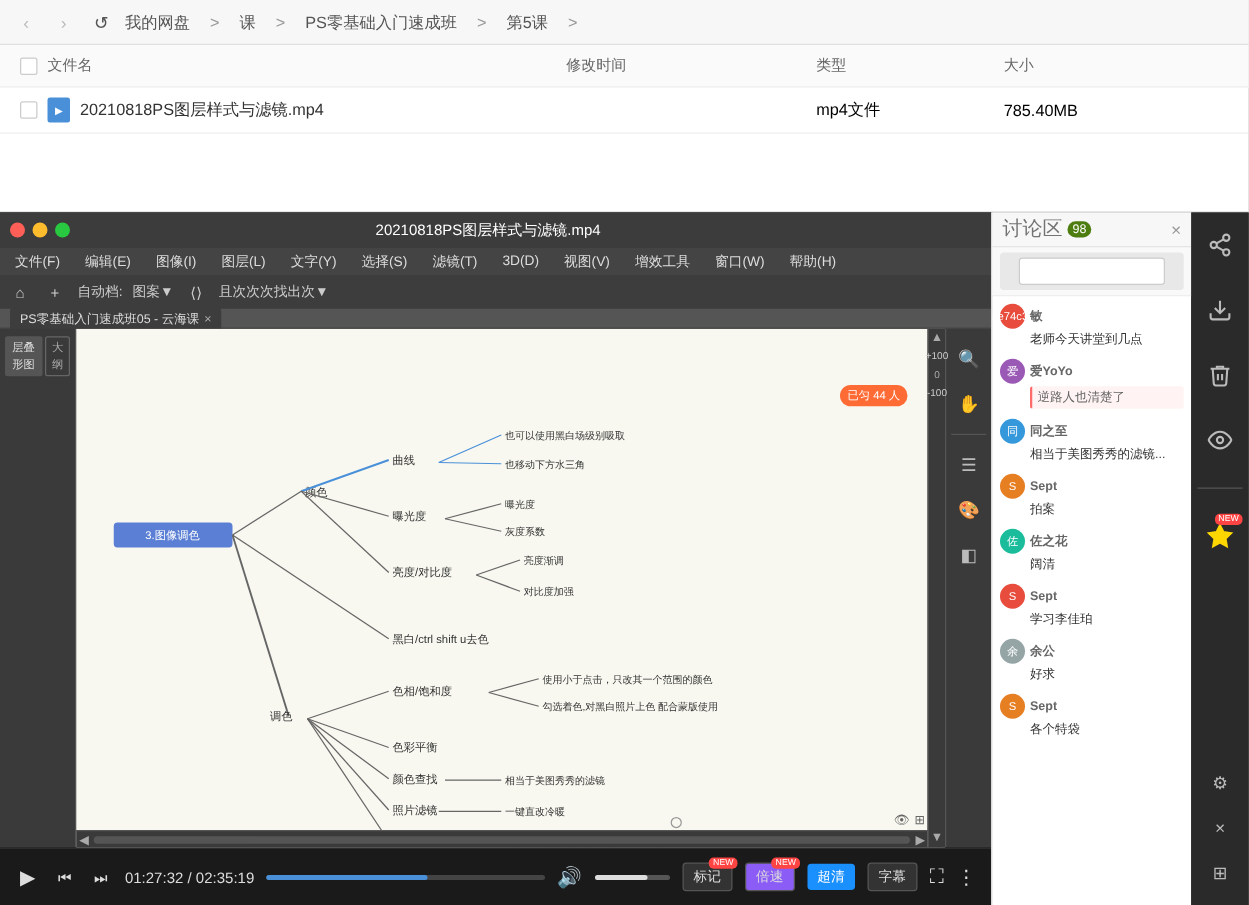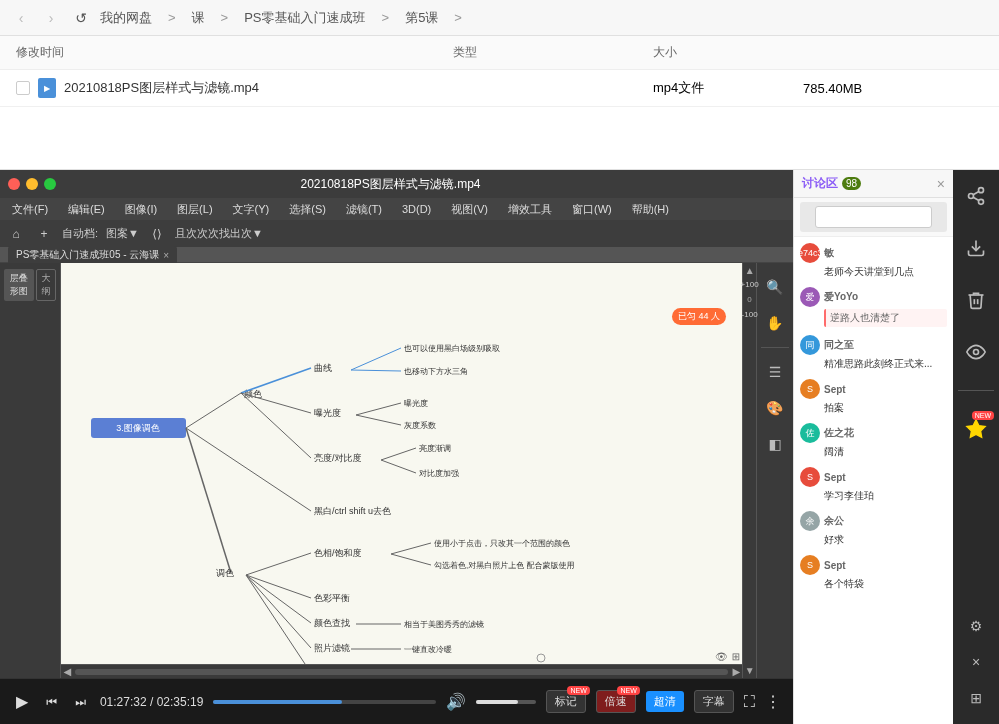--- a/index.html
+++ b/index.html
@@ -203,23 +203,23 @@
       height: 28px;
       background: #f7f7f7;
       border-bottom: 1px solid #e0e0e0;
       display: flex;
       align-items: center;
       justify-content: space-between;
       padding: 0 8px;
     }
 
     .discussion-title {
-      font-size: 12px;
-      color: #8b5cf6;
-      font-weight: bold;
+      font-size: 16px;
+      color: #737373;
+      font-weight: normal;
     }
 
     .discussion-badge {
       background: #4d7c0f;
       color: white;
       font-size: 10px;
       padding: 1px 4px;
       border-radius: 8px;
     }
 
@@ -393,21 +393,21 @@
       position: absolute;
       top: -5px; right: -5px;
       background: #ff4444;
       color: white;
       font-size: 7px;
       padding: 1px 3px;
       border-radius: 4px;
     }
 
     .ctrl-speed-btn {
-      background: #7f1d1d;
+      background: #8b5cf6;
       border: 1px solid #555;
       color: #ddd;
       font-size: 11px;
       padding: 3px 8px;
       border-radius: 3px;
       cursor: pointer;
       position: relative;
     }
 
     .ctrl-quality-btn {
@@ -498,20 +498,24 @@
       <span>课</span>
       <span class="sep">&gt;</span>
       <span>PS零基础入门速成班</span>
       <span class="sep">&gt;</span>
       <span>第5课</span>
       <span class="sep">&gt;</span>
     </div>
   </div>
 
   <div class="file-header">
+    <div class="file-cell-name">
+      <div class="checkbox"></div>
+      <span>文件名</span>
+    </div>
     <span>修改时间</span>
     <span>类型</span>
     <span>大小</span>
     <span></span>
   </div>
 
 
   <div class="file-row">
     <div class="file-cell-name">
       <div class="checkbox"></div>
@@ -752,21 +756,21 @@
           <span class="msg-name">爱YoYo</span>
         </div>
         <div class="msg-highlight">逆路人也清楚了</div>
       </div>
 
       <div class="msg-item">
         <div class="msg-header">
           <div class="msg-avatar" style="background:#3498db; font-size:9px; color:white; display:flex; align-items:center; justify-content:center;">同</div>
           <span class="msg-name">同之至</span>
         </div>
-        <div class="msg-text">精准思路此刻终正式来...</div>
+        <div class="msg-text">相当于美图秀秀的滤镜...</div>
       </div>
 
       <div class="msg-item">
         <div class="msg-header">
           <div class="msg-avatar" style="background:#e67e22; font-size:9px; color:white; display:flex; align-items:center; justify-content:center;">S</div>
           <span class="msg-name">Sept</span>
         </div>
         <div class="msg-text">拍案</div>
       </div>
 

